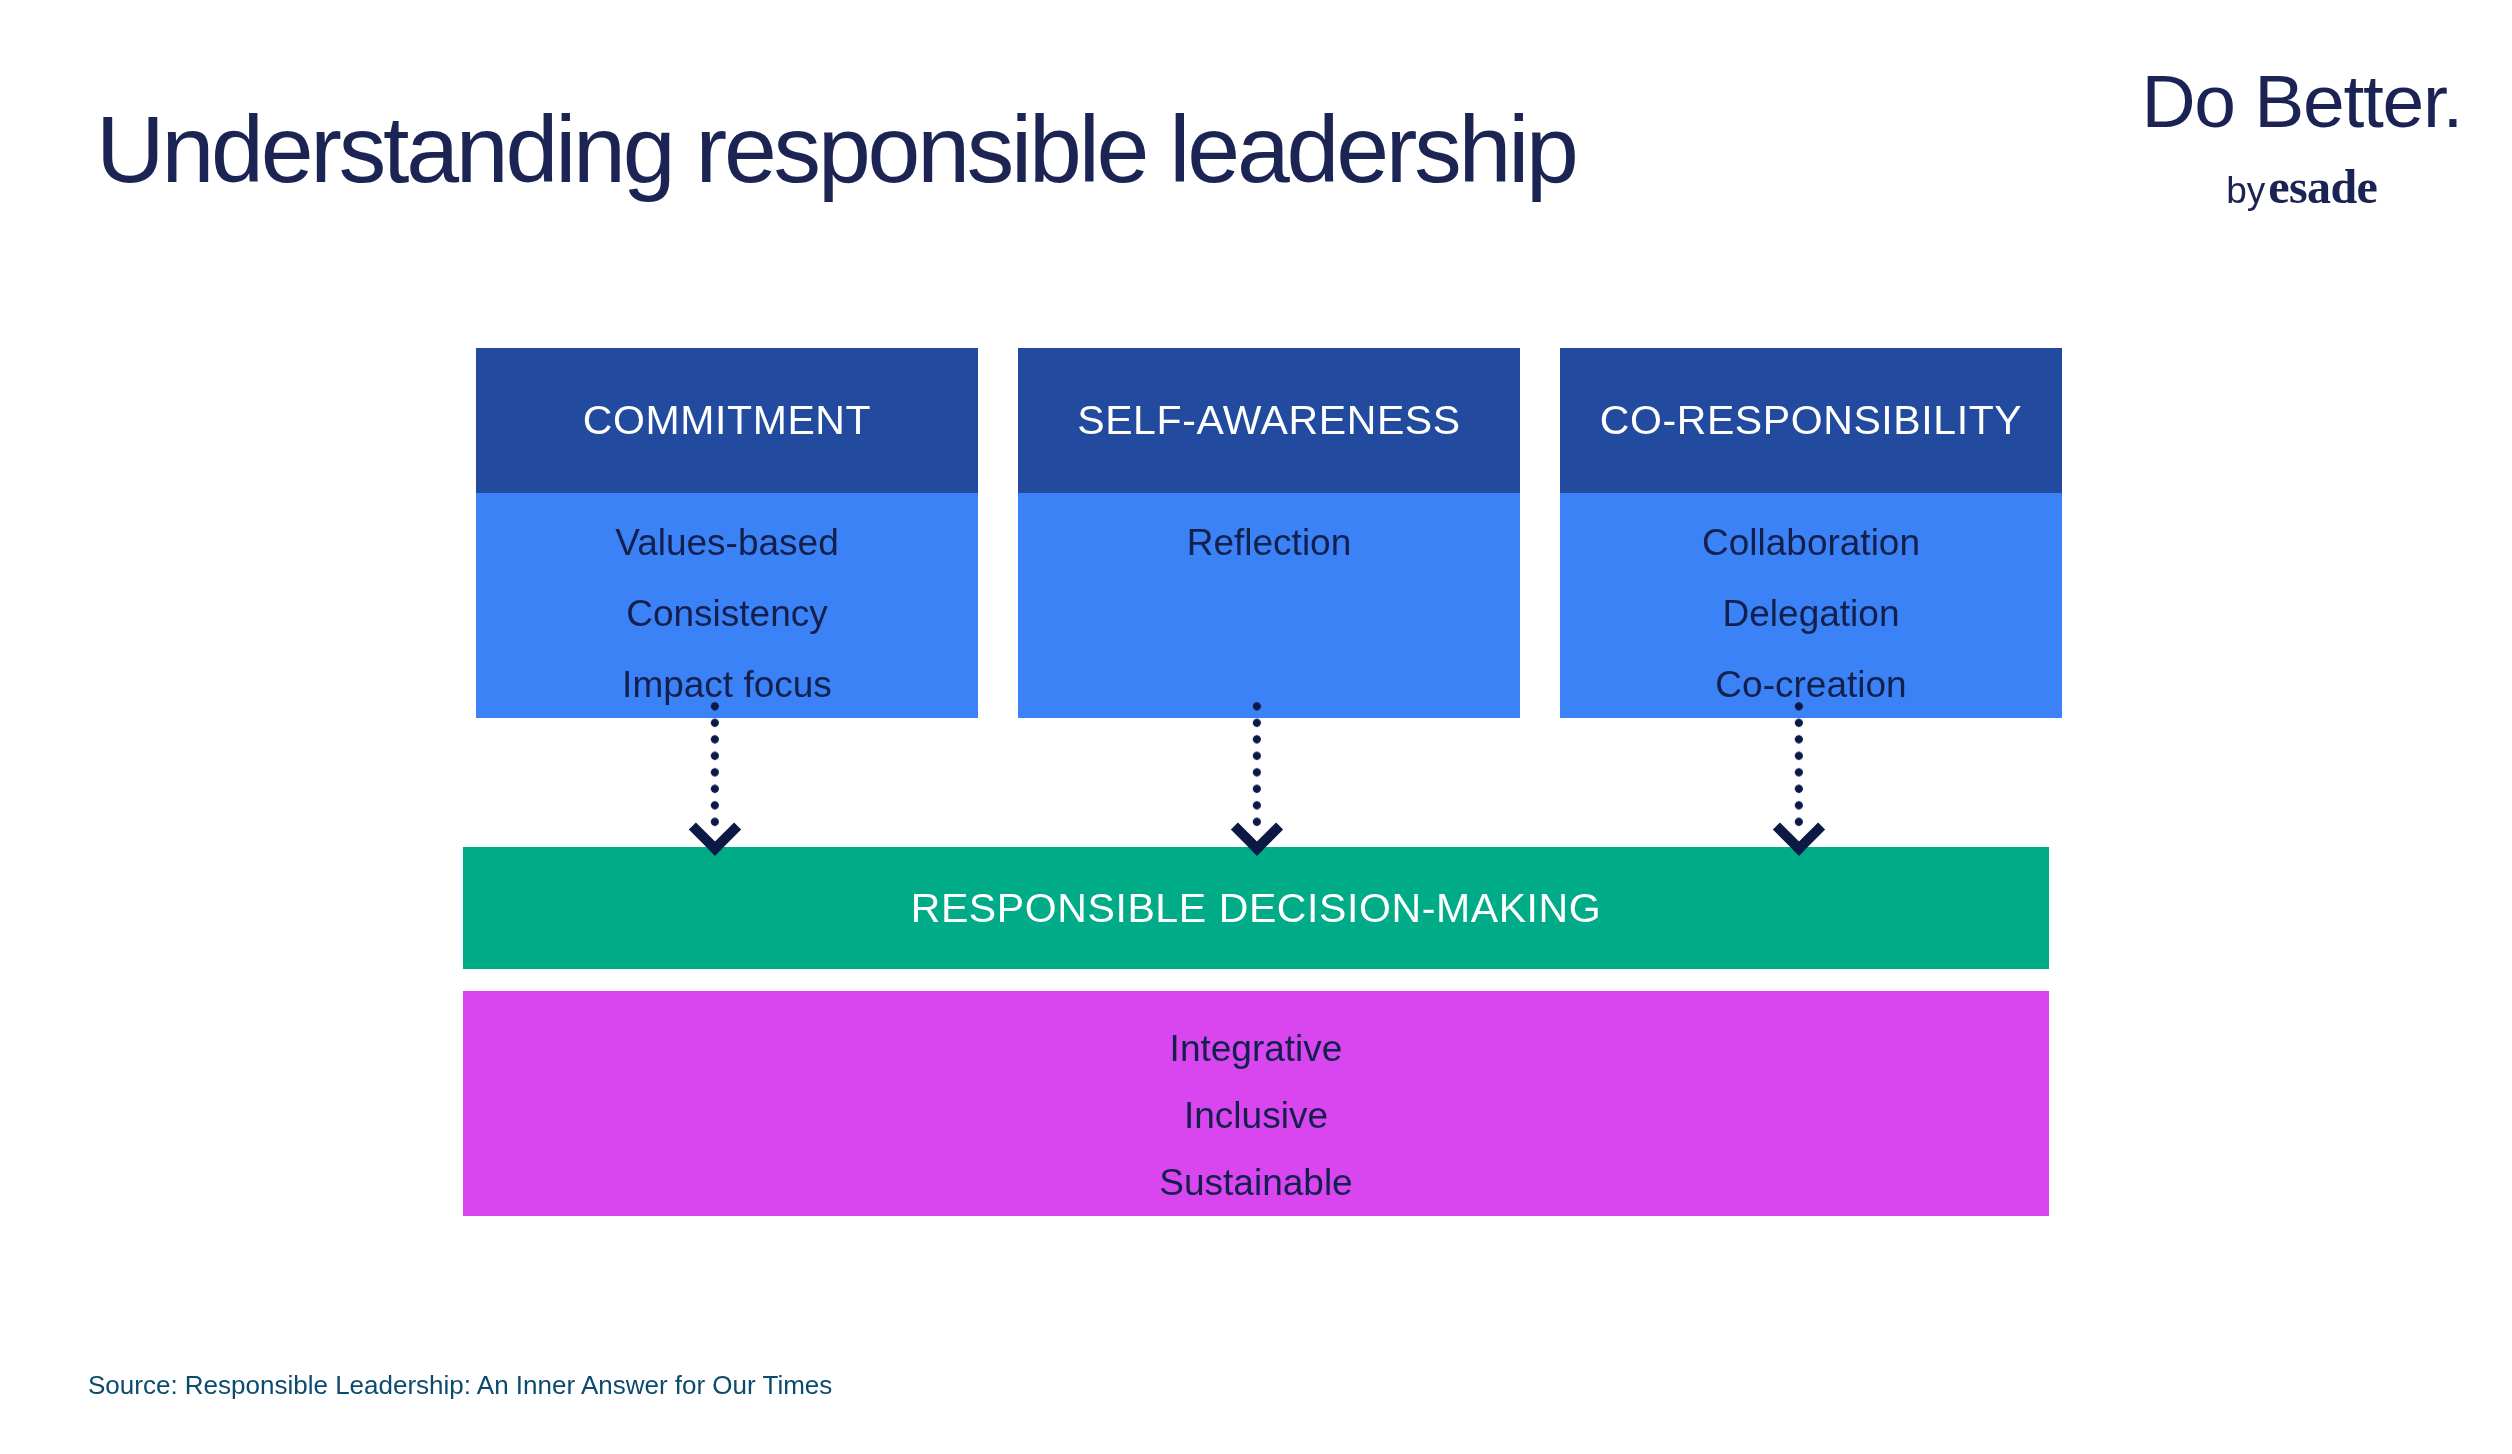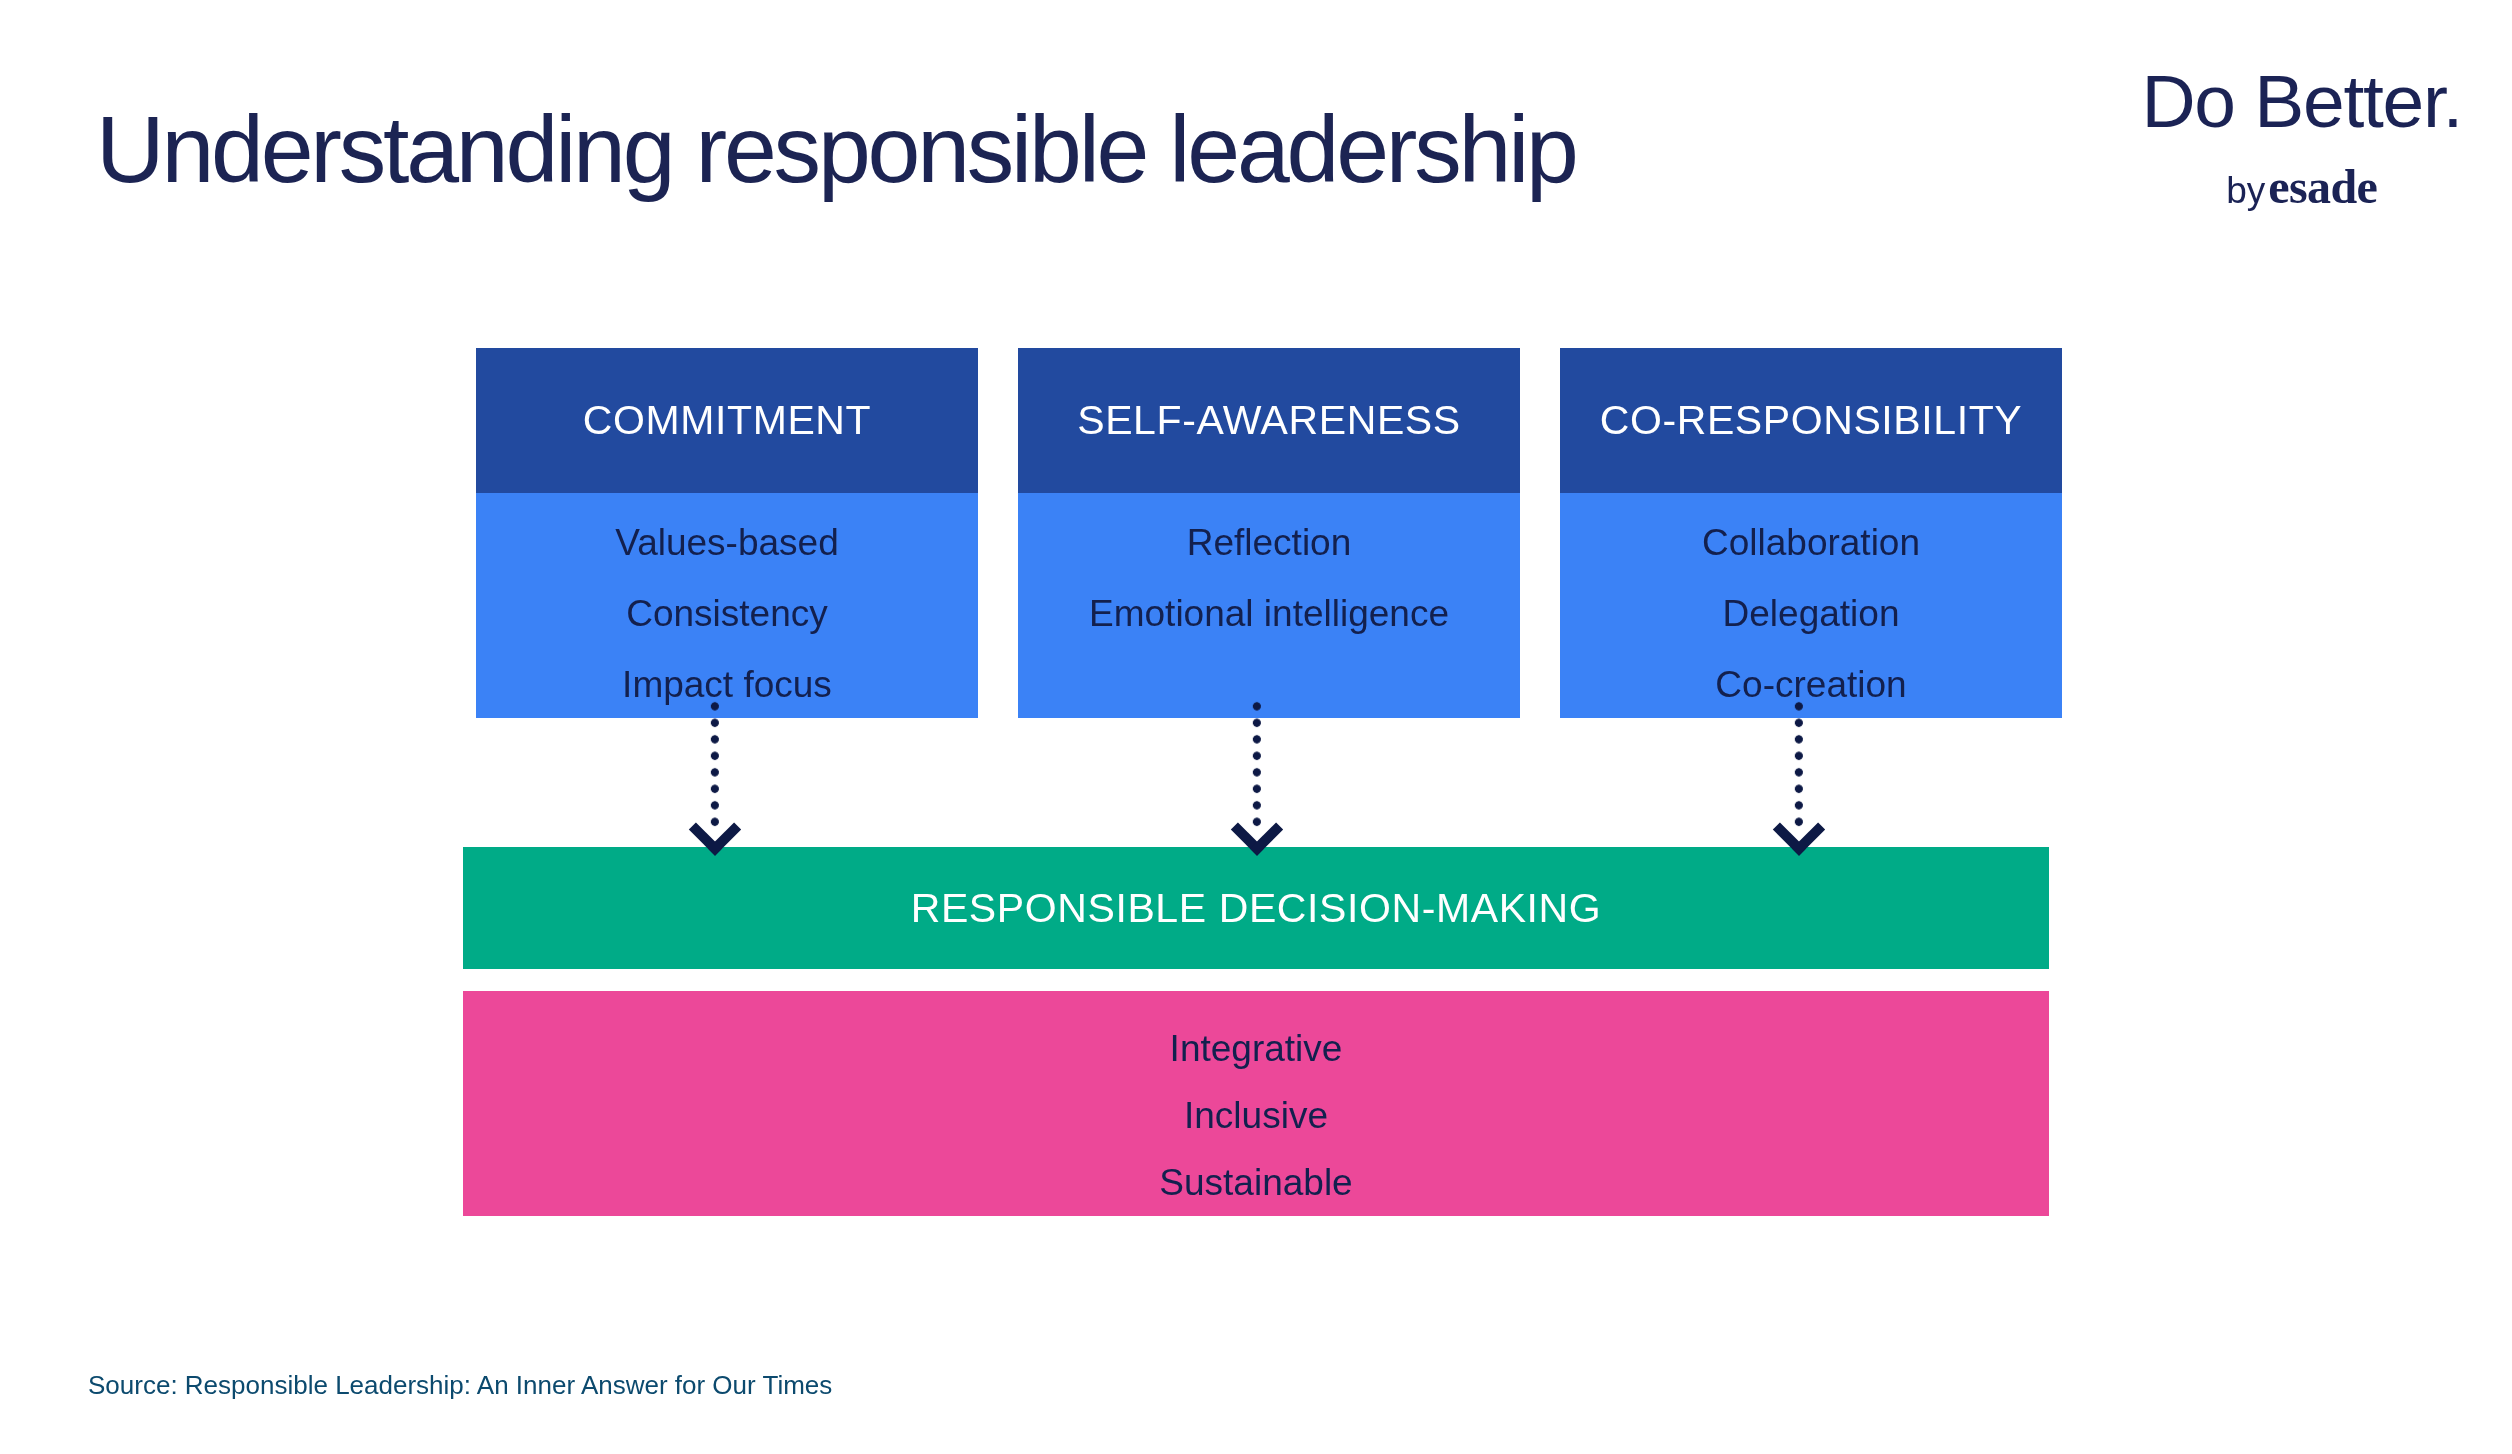--- a/index.html
+++ b/index.html
@@ -142,21 +142,21 @@
     font-size: 41px;
     letter-spacing: 0.6px;
     z-index: 2;
   }
   .outcome-body {
     position: absolute;
     left: 463px;
     top: 991px;
     width: 1586px;
     height: 225px;
-    background: #ec4899;
+    background: #d946ef;
     box-sizing: border-box;
     padding-top: 24px;
     text-align: center;
     color: #13204e;
     font-size: 37px;
     line-height: 67px;
   }
 
   
   .source-note {
@@ -189,21 +189,20 @@
       <div>Values-based</div>
       <div>Consistency</div>
       <div>Impact focus</div>
     </div>
   </div>
 
   <div class="pillar pillar-2">
     <div class="pillar-header">SELF-AWARENESS</div>
     <div class="pillar-body">
       <div>Reflection</div>
-      <div>Emotional intelligence</div>
     </div>
   </div>
 
   <div class="pillar pillar-3">
     <div class="pillar-header">CO-RESPONSIBILITY</div>
     <div class="pillar-body">
       <div>Collaboration</div>
       <div>Delegation</div>
       <div>Co-creation</div>
     </div>

